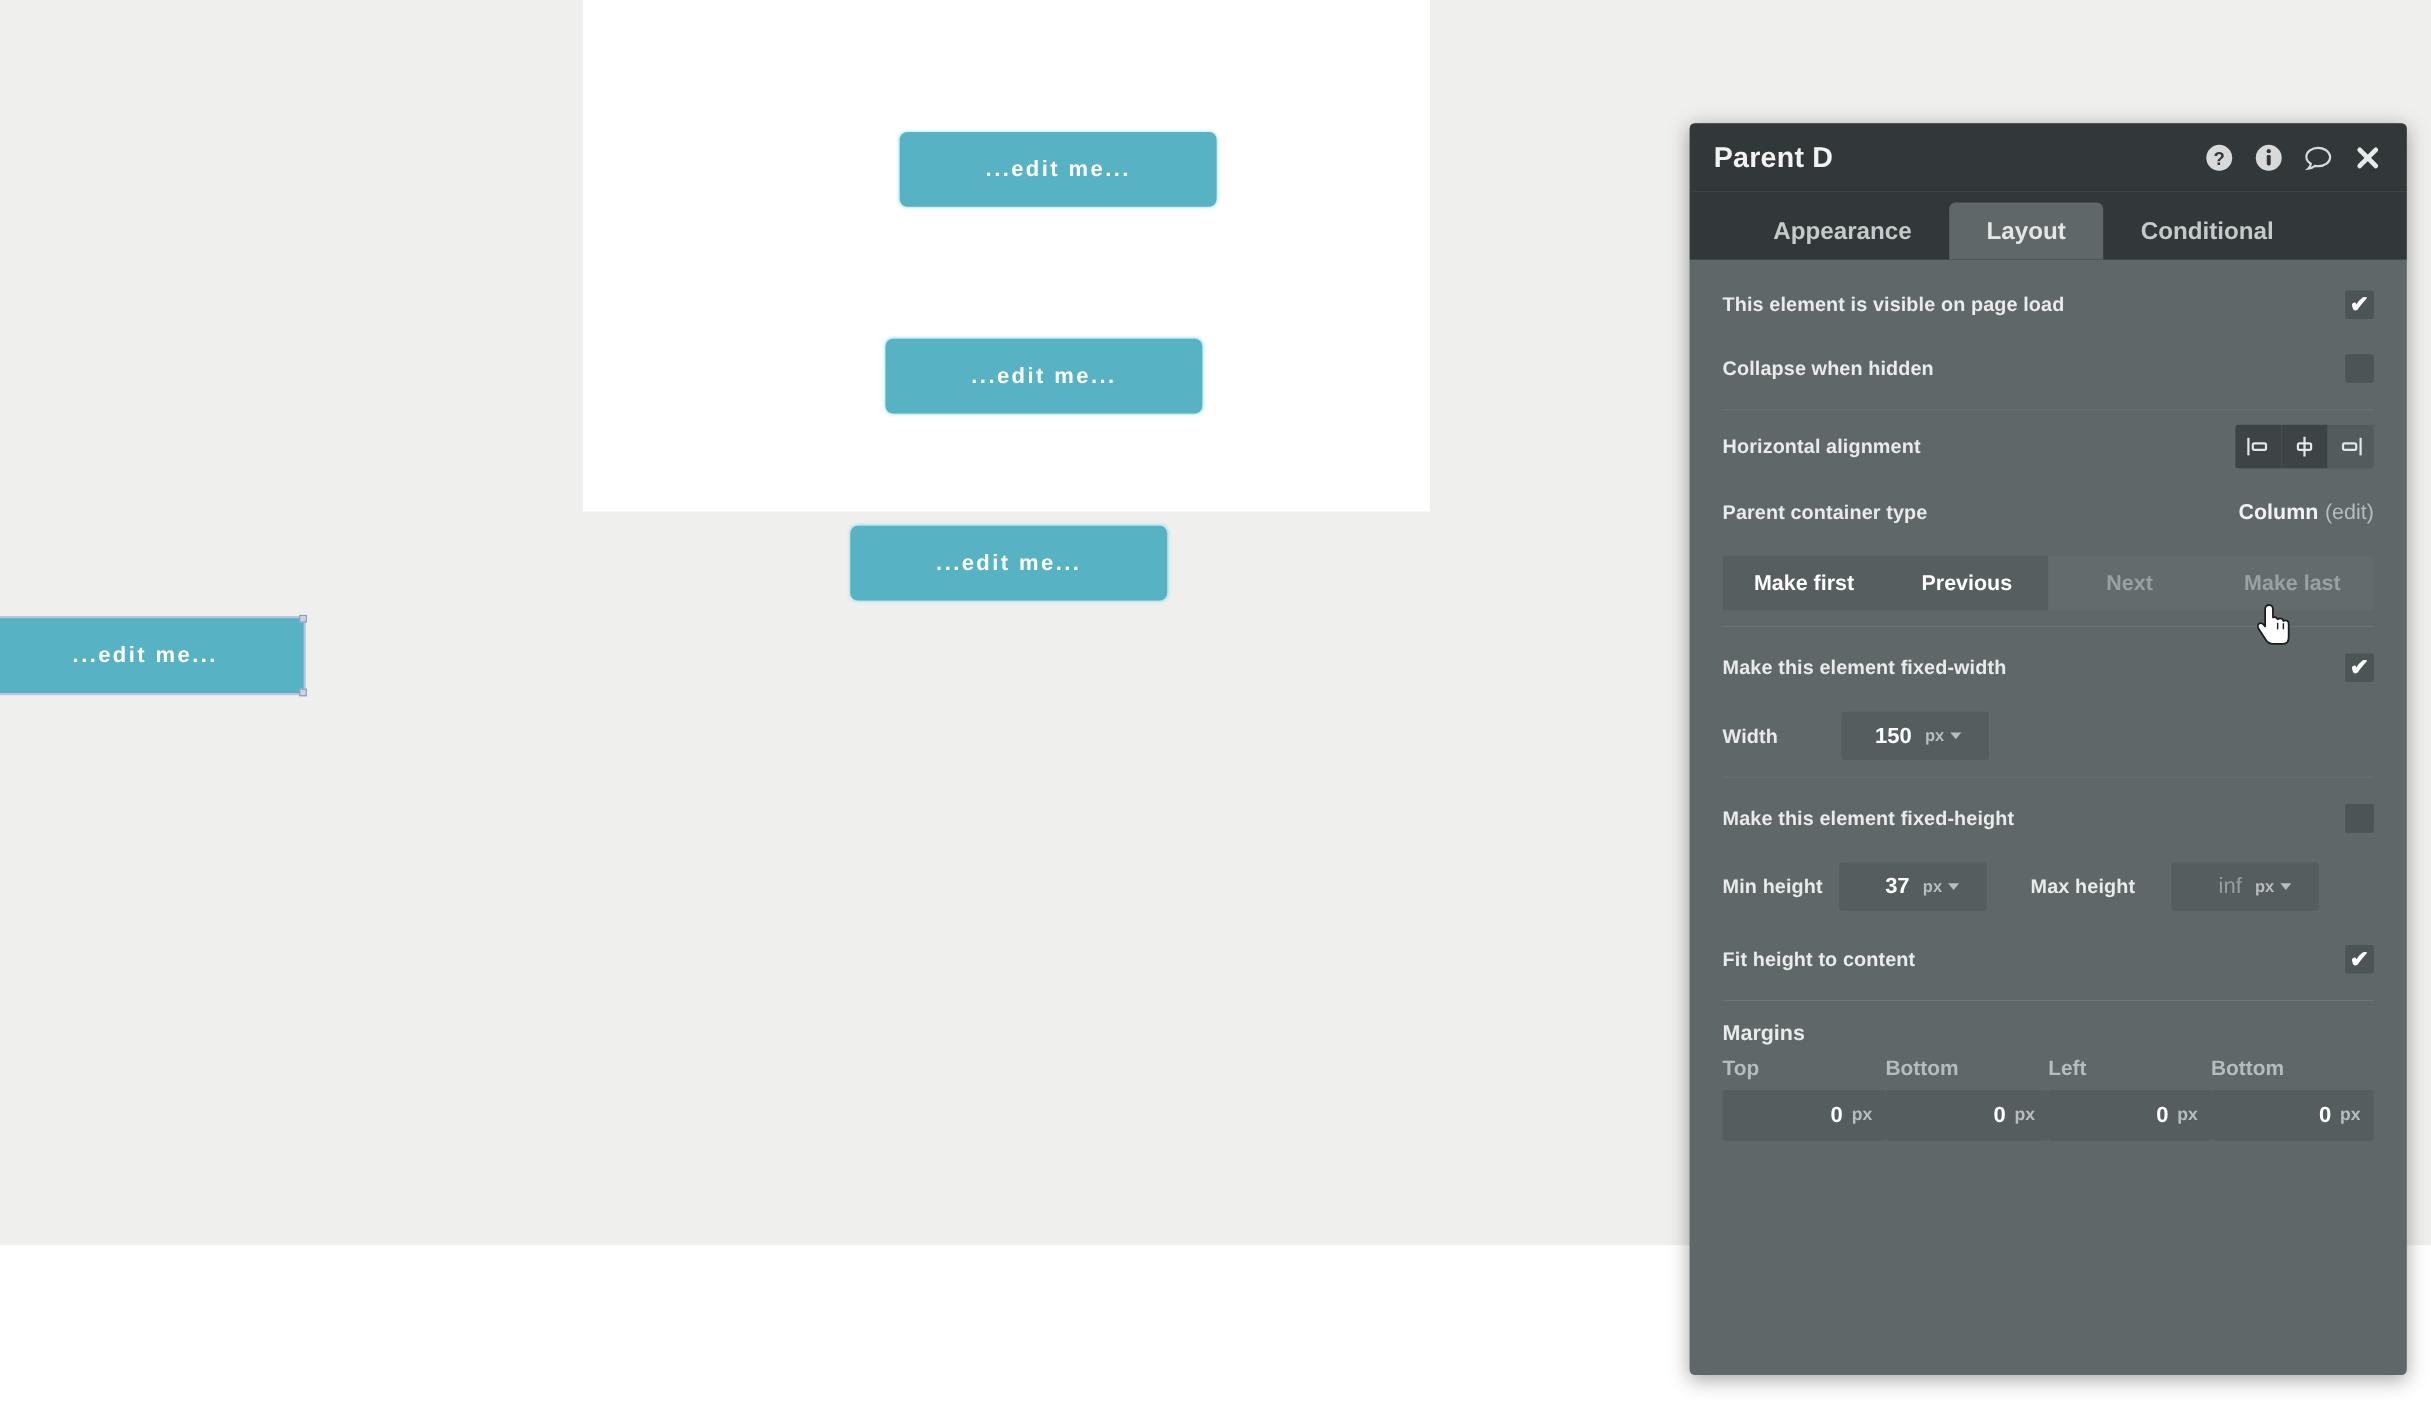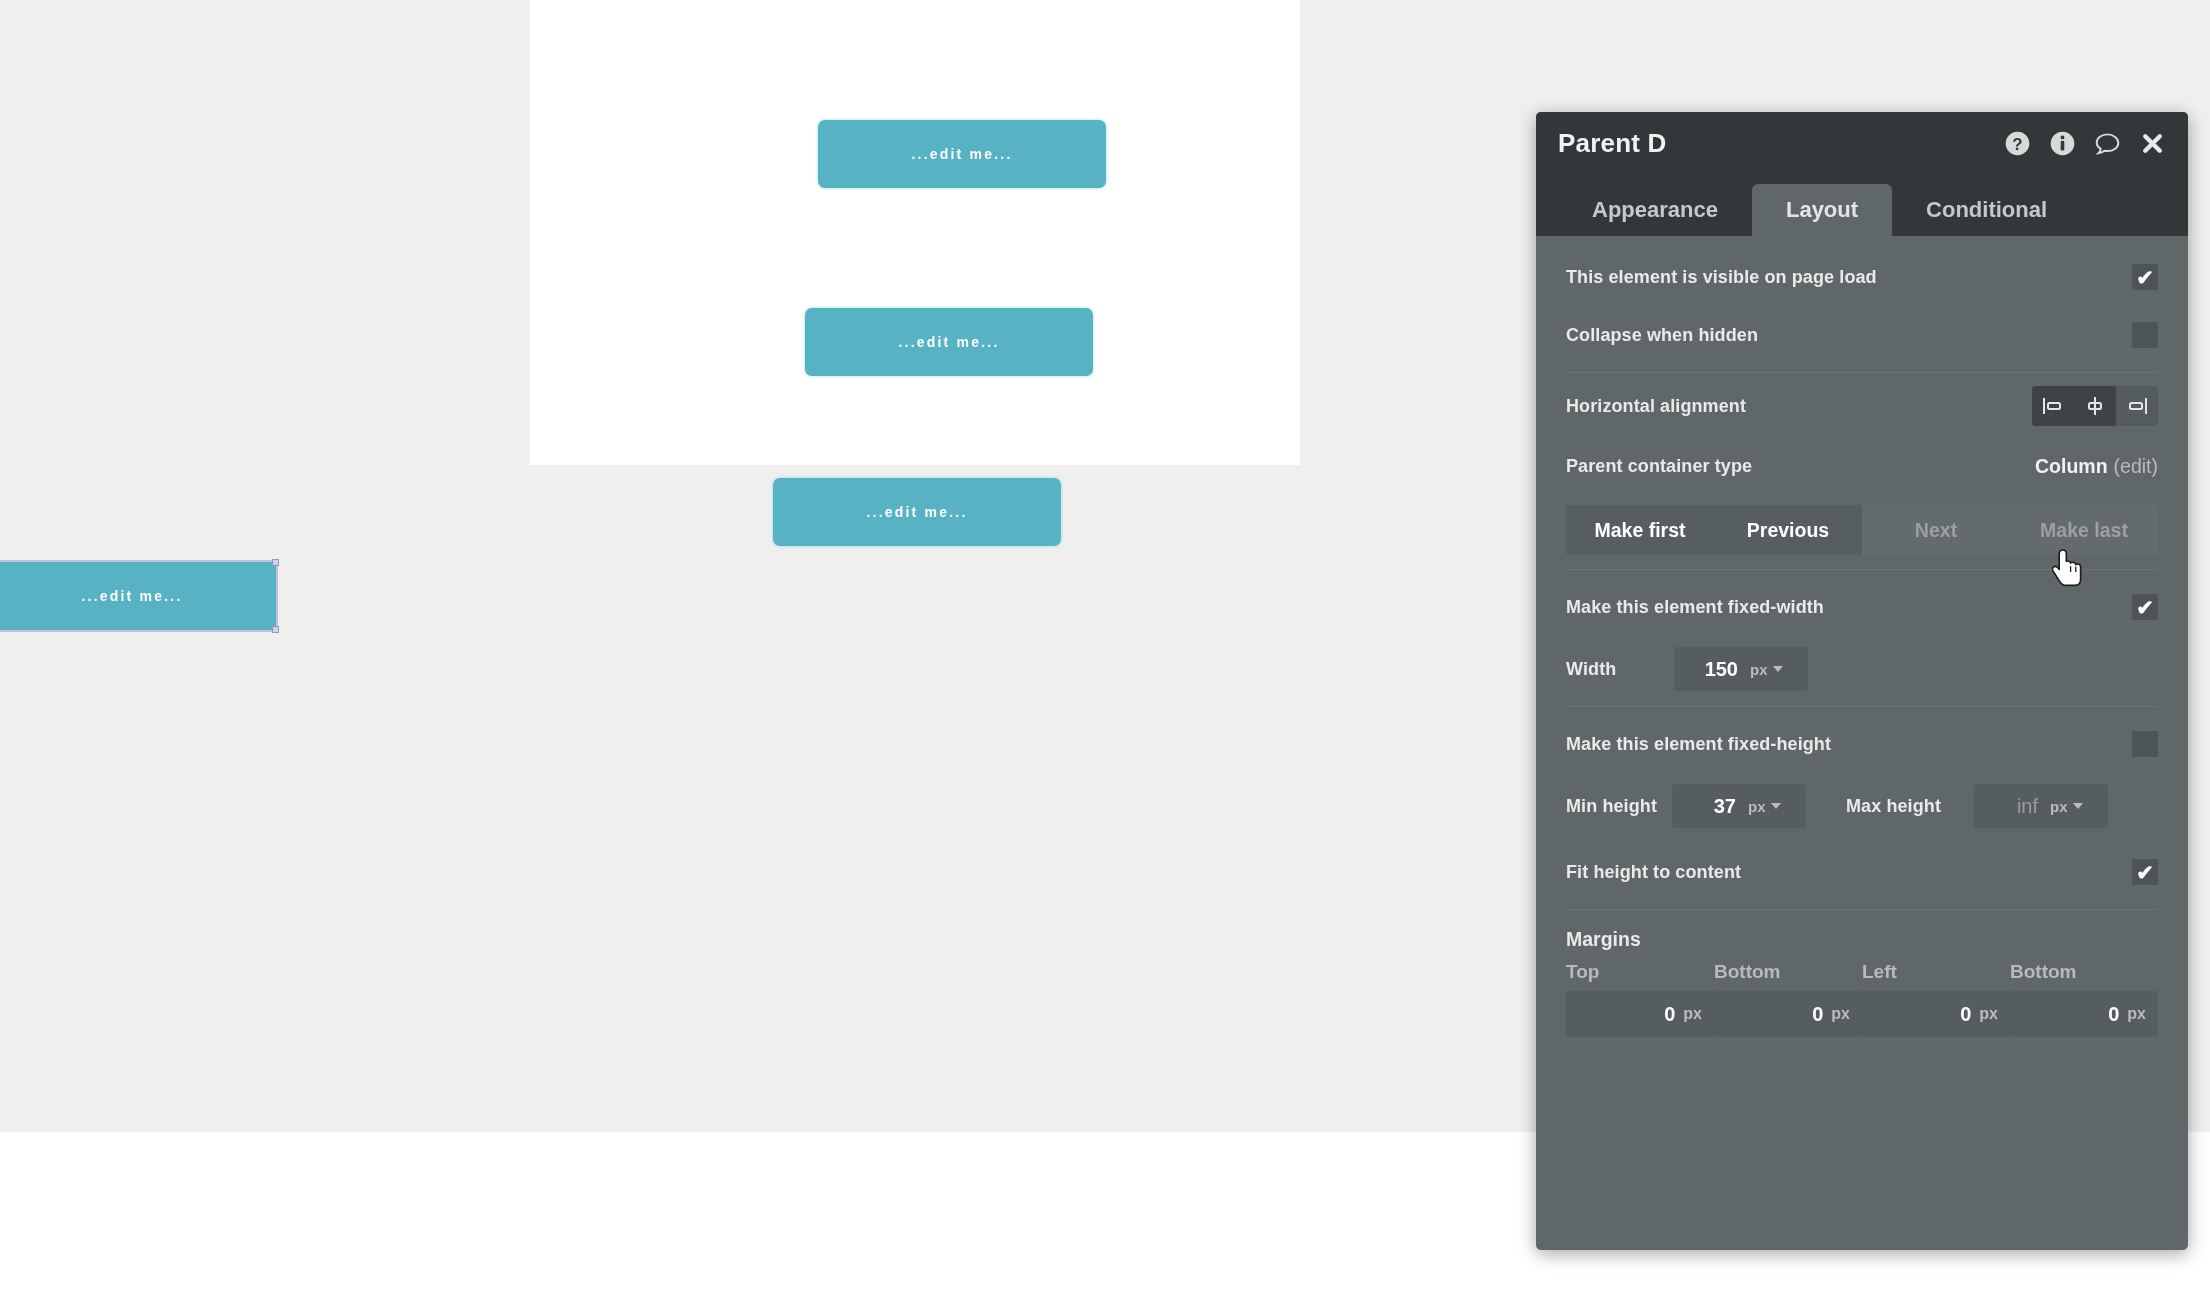--- a/index.html
+++ b/index.html
@@ -37,21 +37,21 @@
     background: #ffffff;
   }
 
   .edit-btn {
     position: absolute;
     background: #57b2c4;
     color: #ffffff;
     border: none;
     border-radius: 7px;
     font-family: "Liberation Sans", sans-serif;
-    font-size: 14px;
+    font-size: 20px;
     font-weight: bold;
     letter-spacing: 2.2px;
     text-align: center;
     display: flex;
     align-items: center;
     justify-content: center;
     box-shadow: 0 0 3px rgba(120,210,230,0.85);
     cursor: pointer;
     white-space: nowrap;
   }
@@ -106,21 +106,21 @@
     display: flex; align-items: center; justify-content: center;
     cursor: pointer;
   }
   .hicon svg { display: block; }
 
   .tabs {
     height: 62px;
     background: #323839;
     display: flex;
     align-items: flex-end;
-    padding-left: 22px;
+    padding-left: 42px;
   }
   .tab {
     height: 52px;
     padding: 0 34px;
     display: flex;
     align-items: center;
     justify-content: center;
     color: #c6c9c9;
     font-size: 22px;
     font-weight: bold;

